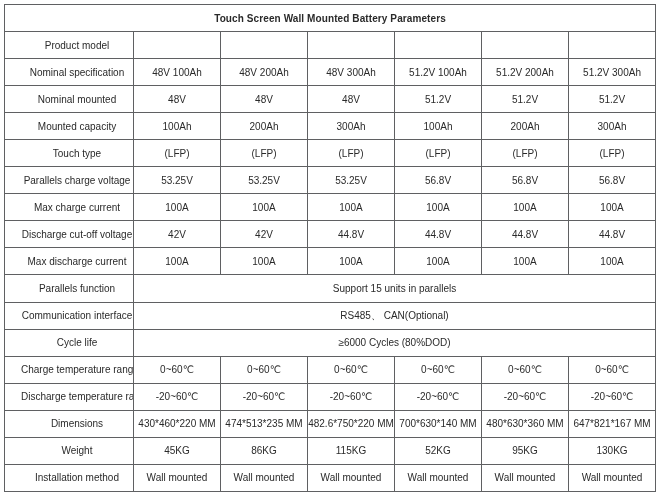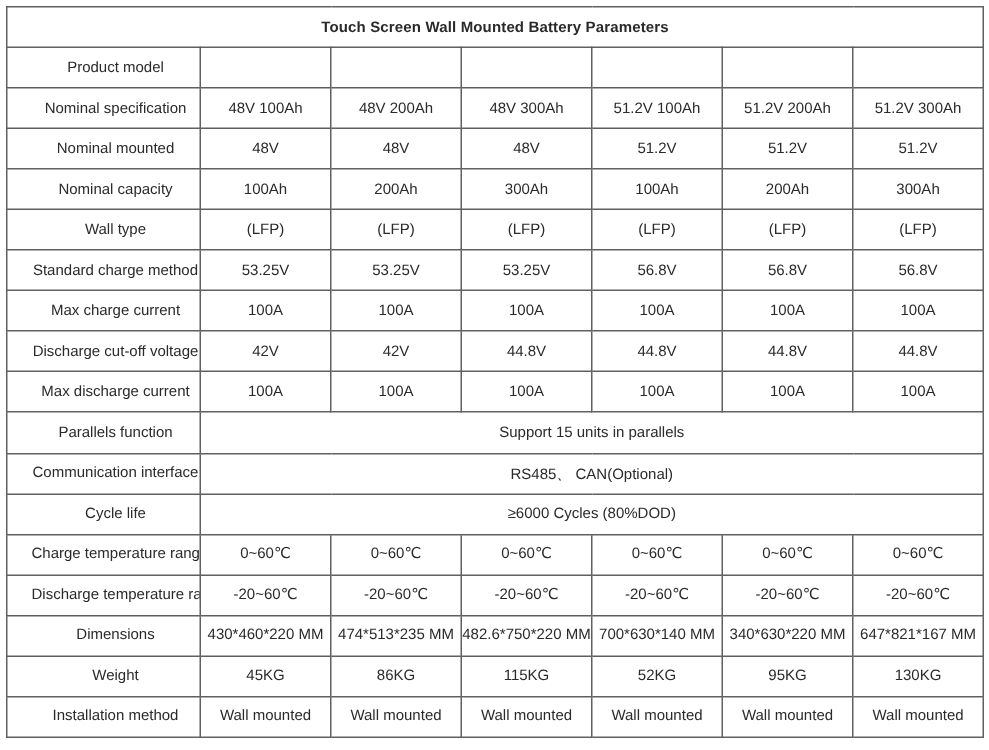--- a/index.html
+++ b/index.html
@@ -86,39 +86,39 @@
         <tr>
           <td class="label-cell">Nominal mounted</td>
           <td class="value-cell">48V</td>
           <td class="value-cell">48V</td>
           <td class="value-cell">48V</td>
           <td class="value-cell">51.2V</td>
           <td class="value-cell">51.2V</td>
           <td class="value-cell">51.2V</td>
         </tr>
         <tr>
-          <td class="label-cell">Nominal capacity</td>
+          <td class="label-cell">Mounted capacity</td>
           <td class="value-cell">100Ah</td>
           <td class="value-cell">200Ah</td>
           <td class="value-cell">300Ah</td>
           <td class="value-cell">100Ah</td>
           <td class="value-cell">200Ah</td>
           <td class="value-cell">300Ah</td>
         </tr>
         <tr>
-          <td class="label-cell">Wall type</td>
-          <td class="value-cell">(LFP)</td>
-          <td class="value-cell">(LFP)</td>
-          <td class="value-cell">(LFP)</td>
-          <td class="value-cell">(LFP)</td>
-          <td class="value-cell">(LFP)</td>
-          <td class="value-cell">(LFP)</td>
-        </tr>
-        <tr>
-          <td class="label-cell">Standard charge method</td>
+          <td class="label-cell">Touch type</td>
+          <td class="value-cell">(LFP)</td>
+          <td class="value-cell">(LFP)</td>
+          <td class="value-cell">(LFP)</td>
+          <td class="value-cell">(LFP)</td>
+          <td class="value-cell">(LFP)</td>
+          <td class="value-cell">(LFP)</td>
+        </tr>
+        <tr>
+          <td class="label-cell">Parallels charge voltage</td>
           <td class="value-cell">53.25V</td>
           <td class="value-cell">53.25V</td>
           <td class="value-cell">53.25V</td>
           <td class="value-cell">56.8V</td>
           <td class="value-cell">56.8V</td>
           <td class="value-cell">56.8V</td>
         </tr>
         <tr>
           <td class="label-cell">Max charge current</td>
           <td class="value-cell">100A</td>
@@ -175,21 +175,21 @@
           <td class="value-cell">-20~60℃</td>
           <td class="value-cell">-20~60℃</td>
           <td class="value-cell">-20~60℃</td>
         </tr>
         <tr>
           <td class="label-cell">Dimensions</td>
           <td class="value-cell">430*460*220 MM</td>
           <td class="value-cell">474*513*235 MM</td>
           <td class="value-cell">482.6*750*220 MM</td>
           <td class="value-cell">700*630*140 MM</td>
-          <td class="value-cell">340*630*220 MM</td>
+          <td class="value-cell">480*630*360 MM</td>
           <td class="value-cell">647*821*167 MM</td>
         </tr>
         <tr>
           <td class="label-cell">Weight</td>
           <td class="value-cell">45KG</td>
           <td class="value-cell">86KG</td>
           <td class="value-cell">115KG</td>
           <td class="value-cell">52KG</td>
           <td class="value-cell">95KG</td>
           <td class="value-cell">130KG</td>

